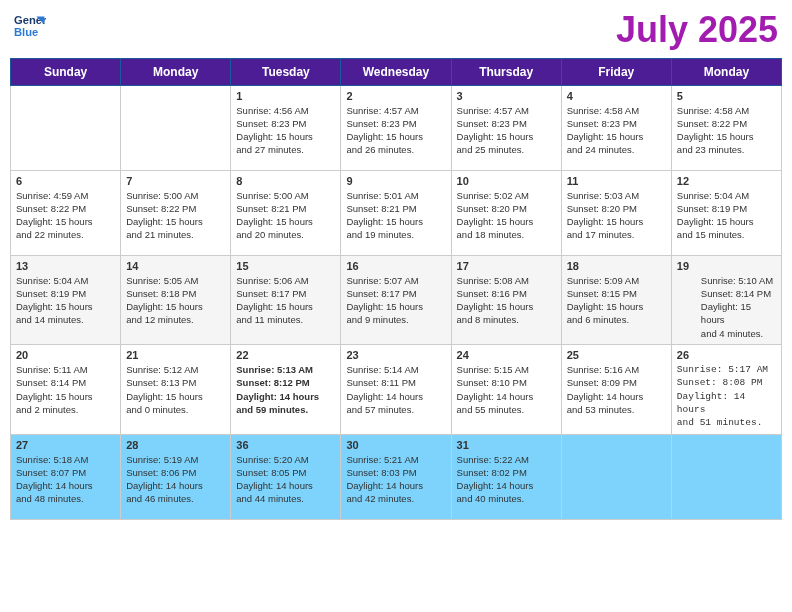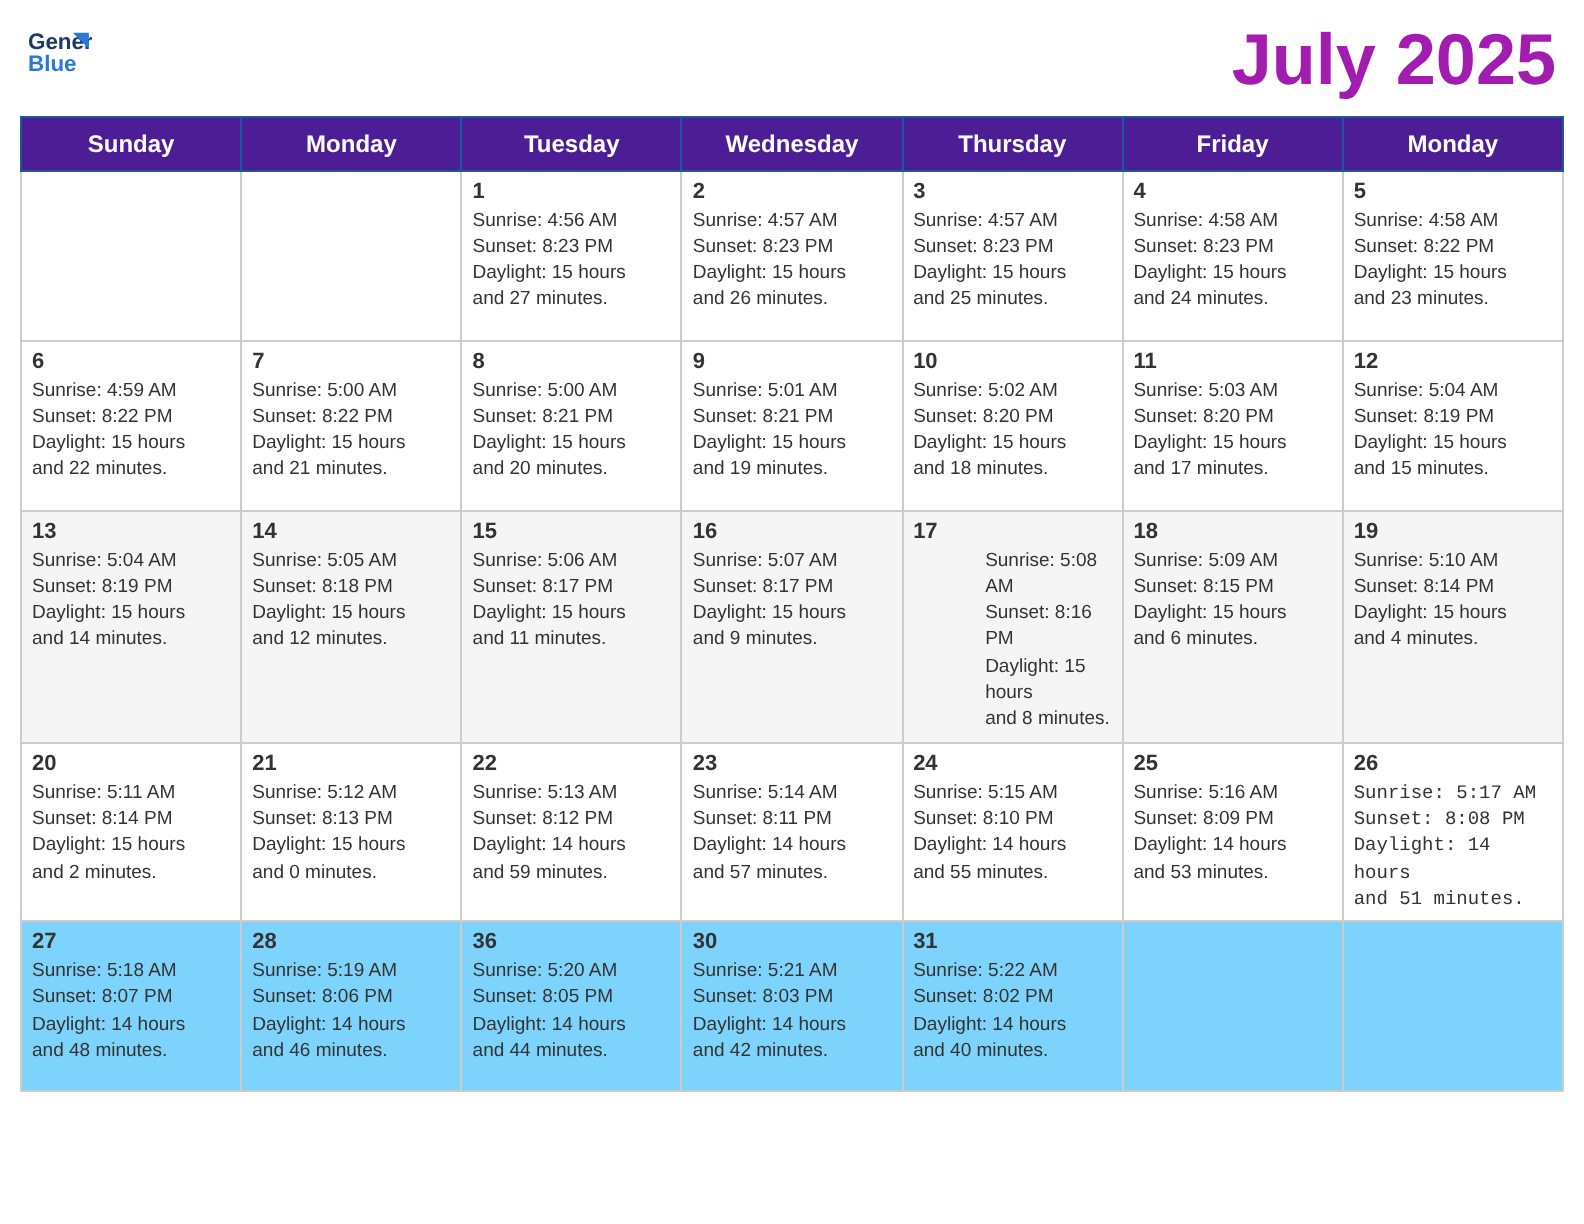--- a/index.html
+++ b/index.html
@@ -230,35 +230,35 @@
         </td>
         <td>
           <span class="day-num">16</span>
           <div class="day-info" style="white-space: pre-line;">Sunrise: 5:07 AM
 Sunset: 8:17 PM
 Daylight: 15 hours
 and 9 minutes.</div>
         </td>
         <td>
           <span class="day-num">17</span>
-          <div class="day-info" style="white-space: pre-line; margin-left: 36px;">Sunrise: 5:08 AM
+          <div class="day-info" style="white-space: pre-line;">Sunrise: 5:08 AM
 Sunset: 8:16 PM
 Daylight: 15 hours
 and 8 minutes.</div>
         </td>
         <td>
           <span class="day-num">18</span>
           <div class="day-info" style="white-space: pre-line;">Sunrise: 5:09 AM
 Sunset: 8:15 PM
 Daylight: 15 hours
 and 6 minutes.</div>
         </td>
         <td>
           <span class="day-num">19</span>
-          <div class="day-info" style="white-space: pre-line;">Sunrise: 5:10 AM
+          <div class="day-info" style="white-space: pre-line; margin-left: 24px;">Sunrise: 5:10 AM
 Sunset: 8:14 PM
 Daylight: 15 hours
 and 4 minutes.</div>
         </td>
       </tr>
       <tr>
         <td>
           <span class="day-num">20</span>
           <div class="day-info" style="white-space: pre-line;">Sunrise: 5:11 AM
 Sunset: 8:14 PM
@@ -267,21 +267,21 @@
         </td>
         <td>
           <span class="day-num">21</span>
           <div class="day-info" style="white-space: pre-line;">Sunrise: 5:12 AM
 Sunset: 8:13 PM
 Daylight: 15 hours
 and 0 minutes.</div>
         </td>
         <td>
           <span class="day-num">22</span>
-          <div class="day-info" style="white-space: pre-line;">Sunrise: 5:13 AM
+          <div class="day-info" style="white-space: pre-line; font-weight: bold;">Sunrise: 5:13 AM
 Sunset: 8:12 PM
 Daylight: 14 hours
 and 59 minutes.</div>
         </td>
         <td>
           <span class="day-num">23</span>
           <div class="day-info" style="white-space: pre-line;">Sunrise: 5:14 AM
 Sunset: 8:11 PM
 Daylight: 14 hours
 and 57 minutes.</div>

